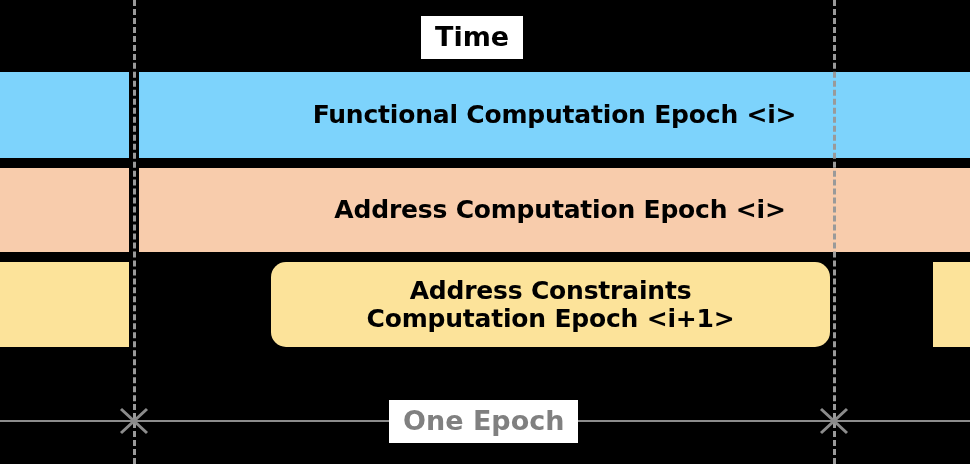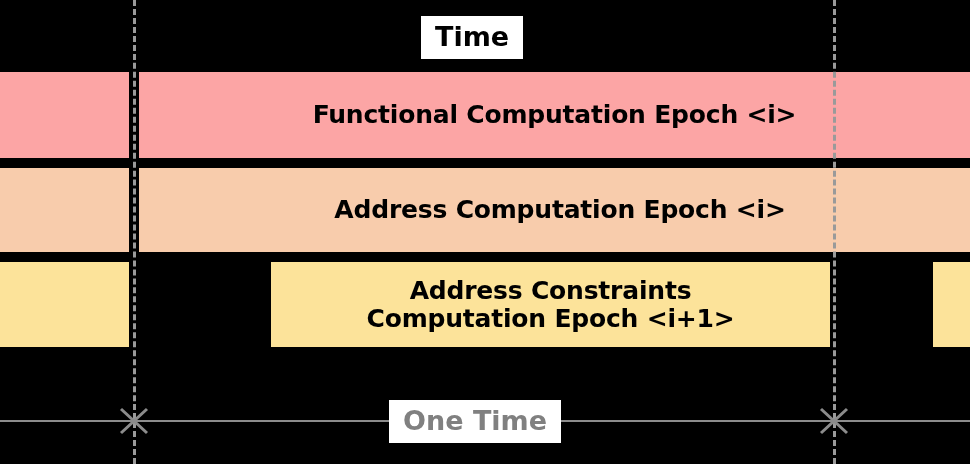--- a/index.html
+++ b/index.html
@@ -59,21 +59,21 @@
     font-weight: bold;
     font-size: 25px;
     line-height: 1.12;
     text-align: center;
     letter-spacing: -0.2px;
     white-space: pre-line;
     padding: 0 6px;
   }
   .band-label.two-line { font-size: 25px; }
 
-  .green  { background: #fca5a5; }
+  .green  { background: #7dd3fc; }
   .orange { background: #f8ccac; padding-left: 11px; }
   .yellow { background: #fce39a; }
 
   
   .caption {
     position: absolute;
     background: #ffffff;
     color: #000000;
     font-weight: bold;
     font-size: 27px;
@@ -98,21 +98,21 @@
   <div class="band green" style="left:139px; top:72px; width:831px; height:86px;">
     <span class="band-label">Functional Computation Epoch &lt;i&gt;</span>
   </div>
 
   <div class="band orange" style="left:0px; top:168px; width:129px; height:84px;"></div>
   <div class="band orange" style="left:139px; top:168px; width:831px; height:84px;">
     <span class="band-label">Address Computation Epoch &lt;i&gt;</span>
   </div>
 
   <div class="band yellow" style="left:0px; top:262px; width:129px; height:85px;"></div>
-  <div class="band yellow" style="left:271px; top:262px; width:559px; height:85px;">
+  <div class="band yellow" style="left:271px; top:262px; width:559px; height:85px;border-radius:15px;">
     <span class="band-label two-line">Address Constraints
 Computation Epoch &lt;i+1&gt;</span>
   </div>
   <div class="band yellow" style="left:933px; top:262px; width:37px; height:85px;"></div>
 
   <div class="measure-rule" style="top:420px;"></div>
 
   <div class="marker" style="left:112px; top:399px;">
     <svg width="44" height="44" viewBox="0 0 44 44">
       <g stroke="#8c8c8c" stroke-width="3" fill="none" stroke-linecap="butt">
@@ -124,15 +124,15 @@
 
   <div class="marker" style="left:812px; top:399px;">
     <svg width="44" height="44" viewBox="0 0 44 44">
       <g stroke="#8c8c8c" stroke-width="3" fill="none" stroke-linecap="butt">
         <path d="M9 10 L22 22 L9 34"></path>
         <path d="M35 10 L22 22 L35 34"></path>
       </g>
     </svg>
   </div>
 
-  <div class="caption muted" style="left:389px; top:400px;">One Time</div>
+  <div class="caption muted" style="left:389px; top:400px;">One Epoch</div>
 
 </div>
 
 </body></html>

